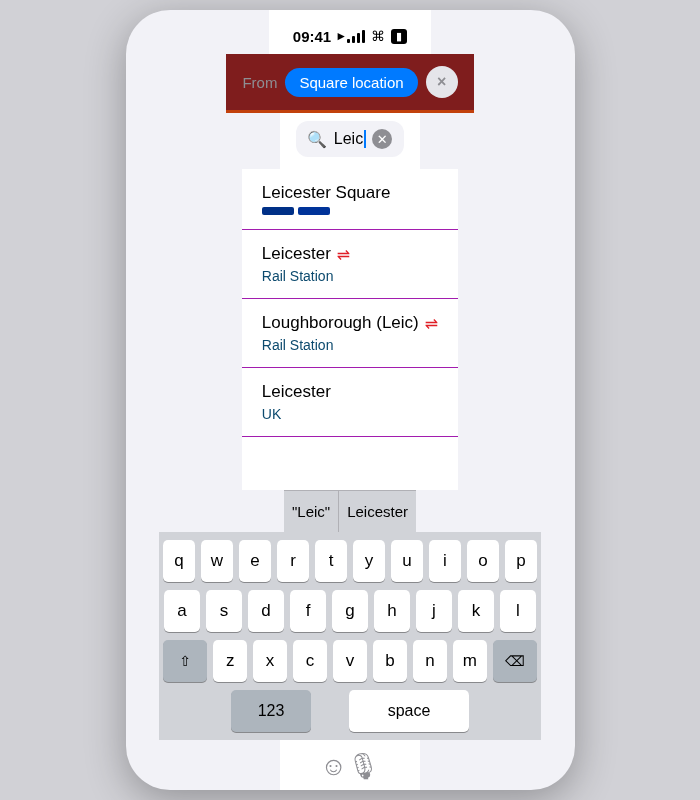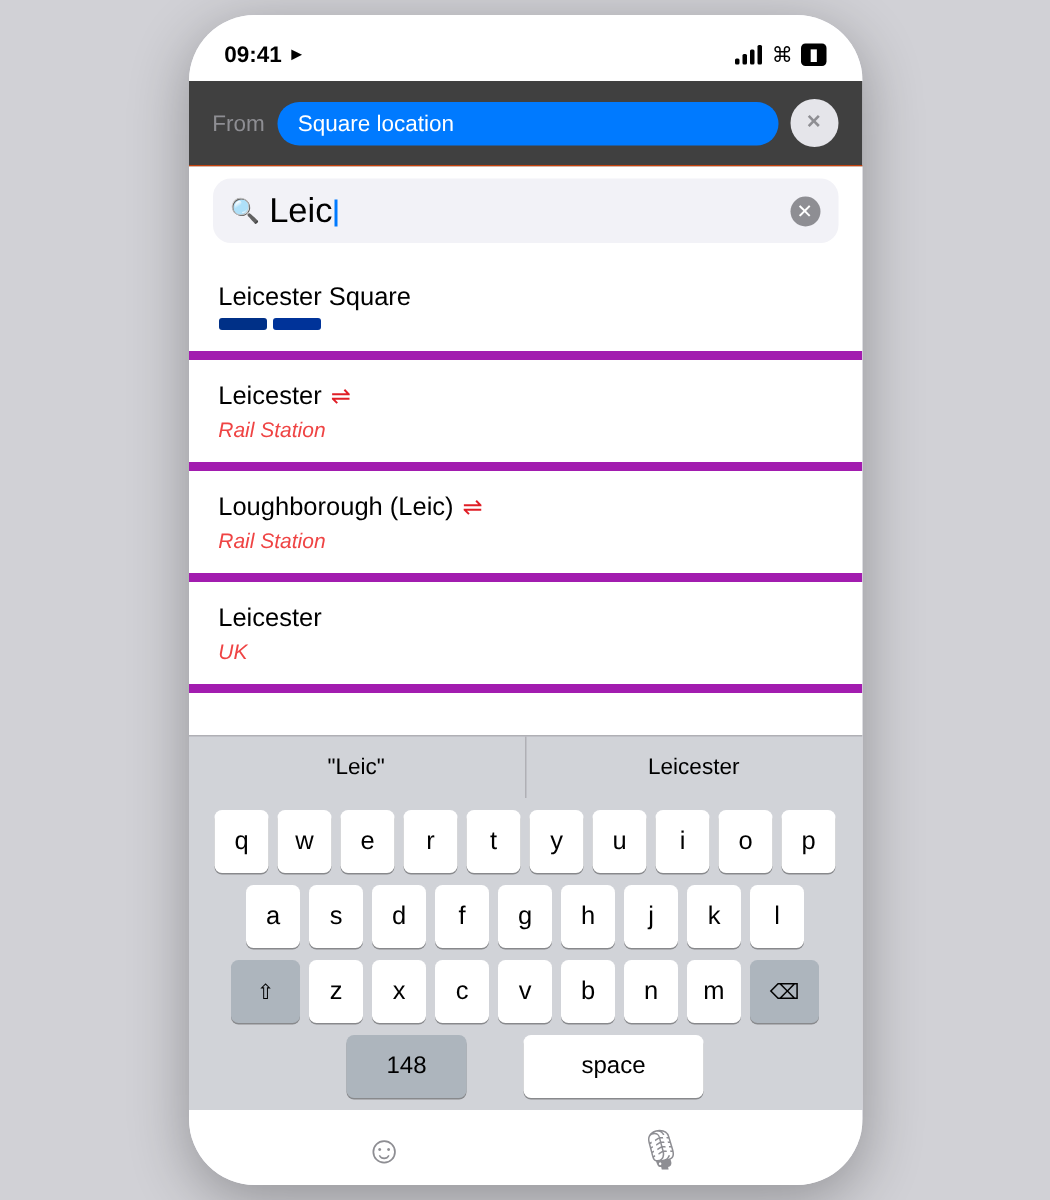--- a/index.html
+++ b/index.html
@@ -15,20 +15,21 @@
     .phone {
       width: 449px;
       height: 780px;
       background: #f2f2f7;
       border-radius: 44px;
       overflow: hidden;
       display: flex;
       flex-direction: column;
       position: relative;
       box-shadow: 0 10px 40px rgba(0,0,0,0.3);
+      align-items: center;
     }
     
     .status-bar {
       background: white;
       display: flex;
       justify-content: space-between;
       align-items: center;
       padding: 12px 24px 4px 24px;
       height: 44px;
     }
@@ -50,26 +51,26 @@
       align-items: flex-end;
       gap: 2px;
     }
     .signal-bars span {
       background: #000;
       width: 3px;
       border-radius: 1px;
     }
     
     .from-row {
-      background: #404040;
+      background: #7f1d1d;
       display: flex;
       align-items: center;
       padding: 12px 16px;
       gap: 8px;
-      border-bottom: 1px solid #c2410c;
+      border-bottom: 3px solid #c2410c;
     }
     .from-label {
       font-size: 15px;
       color: #8e8e93;
     }
     .current-location-badge {
       background: #007aff;
       color: white;
       border-radius: 20px;
       padding: 6px 14px;
@@ -102,21 +103,21 @@
       align-items: center;
       padding: 8px 12px;
       gap: 6px;
     }
     .search-icon-sm {
       color: #8e8e93;
       font-size: 16px;
     }
     .search-text {
       flex: 1;
-      font-size: 23px;
+      font-size: 16px;
       color: #000;
     }
     .cursor {
       display: inline-block;
       width: 2px;
       height: 18px;
       background: #007aff;
       margin-left: 1px;
       vertical-align: middle;
       animation: blink 1s step-end infinite;
@@ -135,36 +136,35 @@
       cursor: pointer;
     }
     
     .results {
       background: white;
       flex: 1;
       overflow: hidden;
     }
     .result-item {
       padding: 14px 20px;
-      border-bottom: 6px solid #a21caf;
+      border-bottom: 1px solid #a21caf;
       cursor: pointer;
     }
     .result-name {
       font-size: 17px;
       font-weight: 500;
       color: #000;
       margin-bottom: 4px;
       display: flex;
       align-items: center;
       gap: 6px;
     }
     .result-sub {
       font-size: 14px;
-      color: #ef4444;
-      font-style: italic;
+      color: #0c4a6e;
     }
     .tube-lines {
       display: flex;
       gap: 4px;
       margin-top: 4px;
     }
     .tube-line {
       height: 8px;
       width: 32px;
       border-radius: 2px;
@@ -381,21 +381,21 @@
       <div class="kb-key">c</div>
       <div class="kb-key">v</div>
       <div class="kb-key">b</div>
       <div class="kb-key">n</div>
       <div class="kb-key">m</div>
       <div class="kb-key special">⌫</div>
     </div>
 
     <div class="kb-bottom-row">
       <div class="kb-key num-key">
-        <span>148</span>
+        <span>123</span>
       </div>
       <div class="kb-key wide">
         <span>space</span>
       </div>
     </div>
   </div>
 
   <div class="bottom-bar">
     <span class="bottom-icon">☺</span>
     <span class="bottom-icon">🎙</span>

